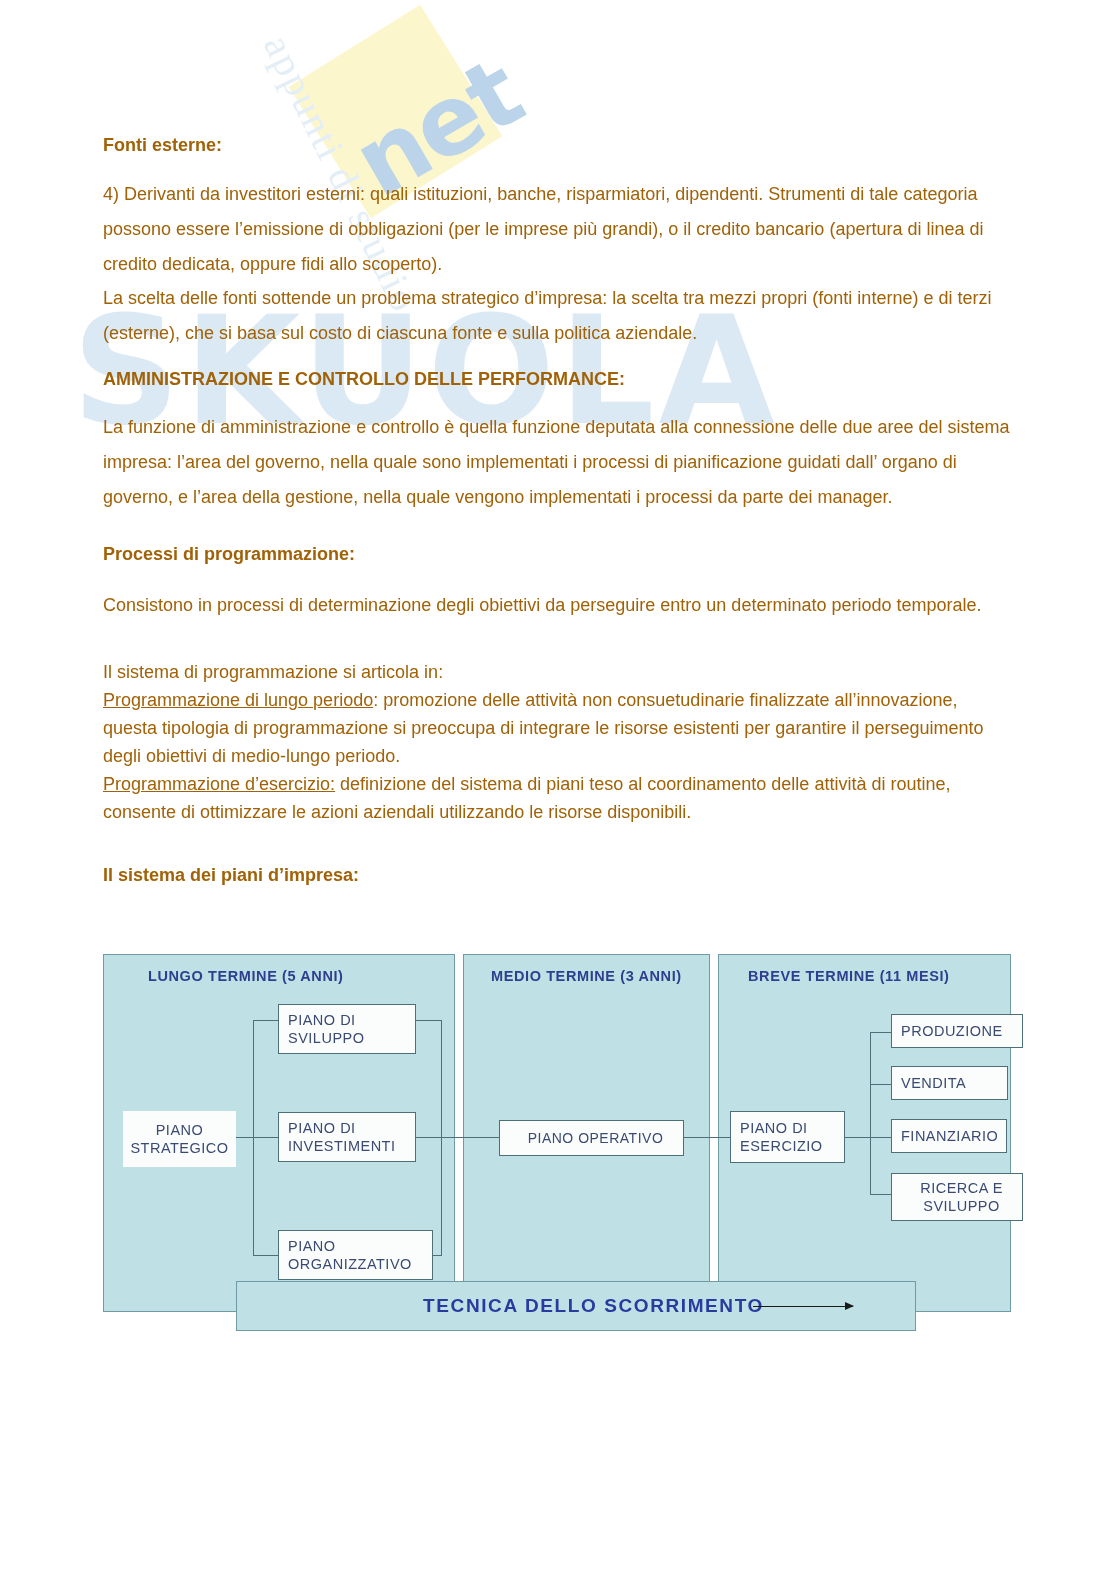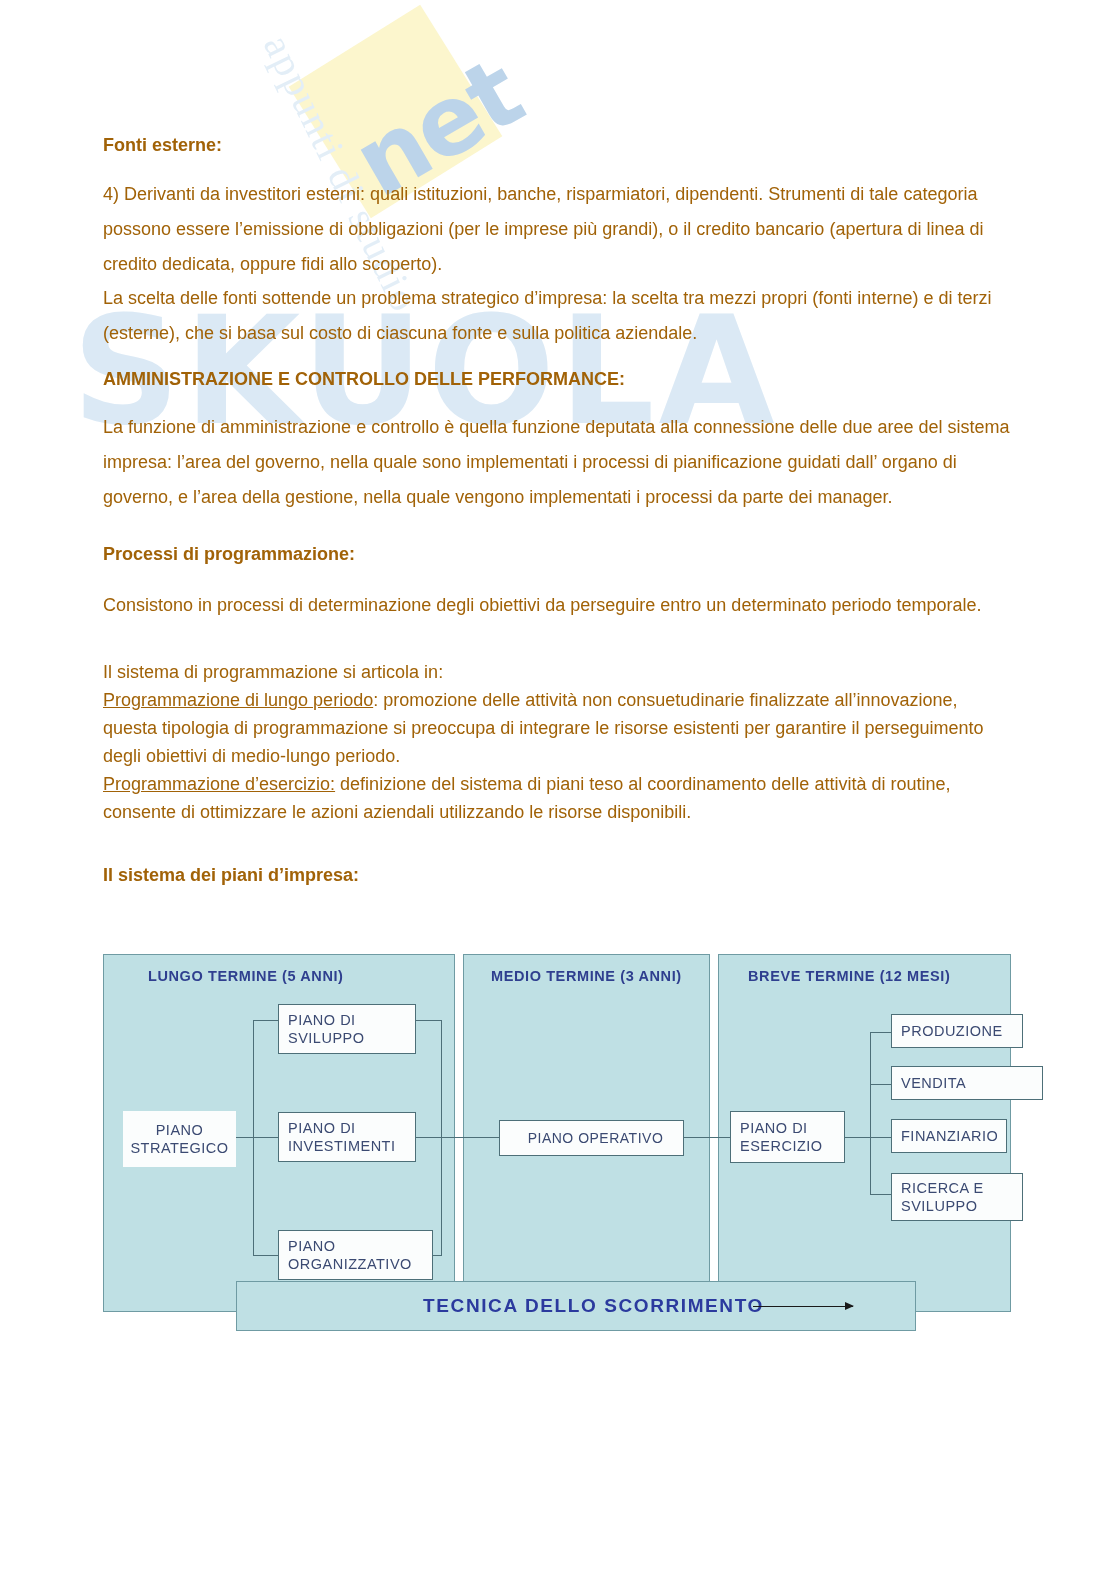--- a/index.html
+++ b/index.html
@@ -247,21 +247,21 @@
   </div>
 
   <div id="diagram">
 
     <div class="col" style="left:0px; top:6px; width:352px; height:358px;"></div>
     <div class="col" style="left:360px; top:6px; width:247px; height:358px;"></div>
     <div class="col" style="left:615px; top:6px; width:293px; height:358px;"></div>
 
     <div class="col-title" style="left:45px; top:20px;">LUNGO TERMINE (5 ANNI)</div>
     <div class="col-title" style="left:388px; top:20px;">MEDIO TERMINE (3 ANNI)</div>
-    <div class="col-title" style="left:645px; top:20px;">BREVE TERMINE (12 MESI)</div>
+    <div class="col-title" style="left:645px; top:20px;">BREVE TERMINE (11 MESI)</div>
 
     <div class="connector" style="left:150px; top:72px; width:1px; height:236px;"></div>
     <div class="connector" style="left:150px; top:72px; width:25px; height:1px;"></div>
     <div class="connector" style="left:150px; top:307px; width:25px; height:1px;"></div>
     <div class="connector" style="left:150px; top:189px; width:25px; height:1px;"></div>
 
     <div class="connector" style="left:338px; top:72px; width:1px; height:236px;"></div>
     <div class="connector" style="left:313px; top:72px; width:26px; height:1px;"></div>
     <div class="connector" style="left:313px; top:307px; width:26px; height:1px;"></div>
 
@@ -302,29 +302,29 @@
 
     <div class="nodebox" style="left:627px; top:163px; width:115px; height:52px;">
       <span>PIANO DI</span>
       <span>ESERCIZIO</span>
     </div>
 
     <div class="nodebox" style="left:788px; top:66px; width:132px; height:34px;">
       <span>PRODUZIONE</span>
     </div>
 
-    <div class="nodebox" style="left:788px; top:118px; width:152px; height:34px;">
+    <div class="nodebox" style="left:788px; top:118px; width:117px; height:34px;">
       <span>VENDITA</span>
     </div>
 
     <div class="nodebox" style="left:788px; top:171px; width:116px; height:34px;">
       <span>FINANZIARIO</span>
     </div>
 
-    <div class="nodebox" style="left:788px; top:225px; width:132px; height:48px;">
+    <div class="nodebox" style="left:788px; top:225px; width:132px; height:48px;align-items:center;">
       <span>RICERCA E</span>
       <span>SVILUPPO</span>
     </div>
 
     <div class="banner" style="left:133px; top:333px; width:680px; height:50px;padding-left:35px;">
       <span class="banner-label">TECNICA DELLO SCORRIMENTO</span>
       <span class="banner-arrow"></span>
     </div>
 
   </div>

